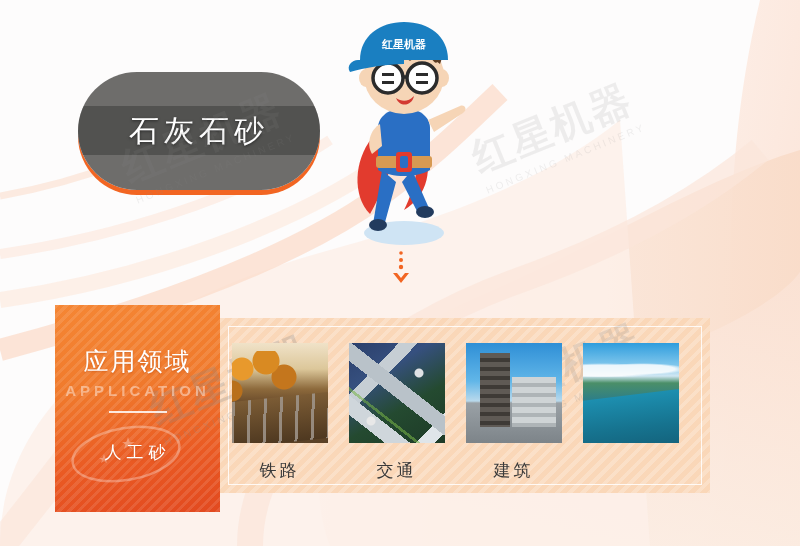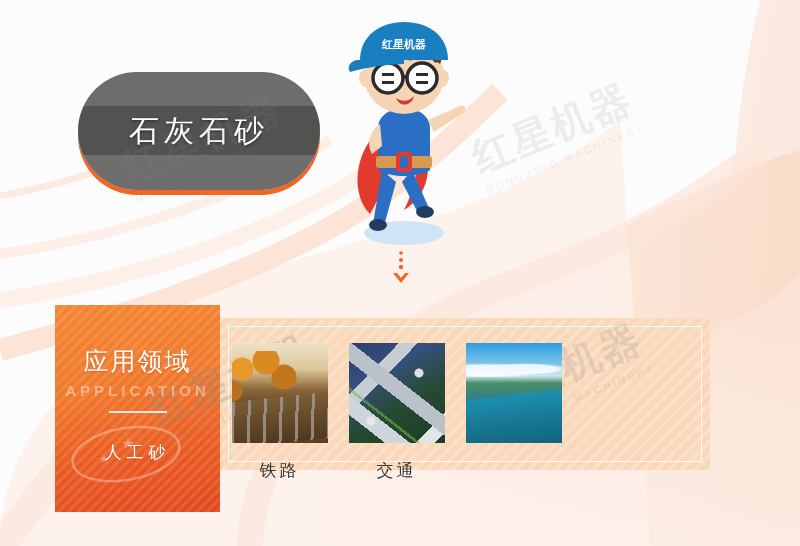--- a/index.html
+++ b/index.html
@@ -107,21 +107,21 @@
   }
   .stars-mark{
     position:absolute;left:14px;top:118px;width:115px;height:62px;
     opacity:.30;z-index:2;pointer-events:none;
   }
 
   #app-cards{
     position:relative;
     flex:1 1 auto;
     margin-top:13px;
-    height:152px;
+    height:175px;
     background:
       repeating-linear-gradient(135deg, rgba(255,255,255,.22) 0 4px, rgba(255,255,255,0) 4px 9px),
       #fad7b8;
     box-sizing:border-box;
   }
   #app-cards .inner-border{
     position:absolute;left:8px;top:8px;right:8px;bottom:8px;
     border:1px solid rgba(255,255,255,.85);
     pointer-events:none;
   }
@@ -354,20 +354,24 @@
         <div class="app-item">
           <div class="app-thumb thumb-rail"></div>
           <div class="app-caption">铁路</div>
         </div>
 
         <div class="app-item">
           <div class="app-thumb thumb-traffic"></div>
           <div class="app-caption">交通</div>
         </div>
 
+        <div class="app-item">
+          <div class="app-thumb thumb-building"></div>
+          <div class="app-caption">建筑</div>
+        </div>
 
         <div class="app-item">
           <div class="app-thumb thumb-water"></div>
         </div>
 
       </div>
     </div>
   </div>
 
   <div class="wm" id="wm-a">

